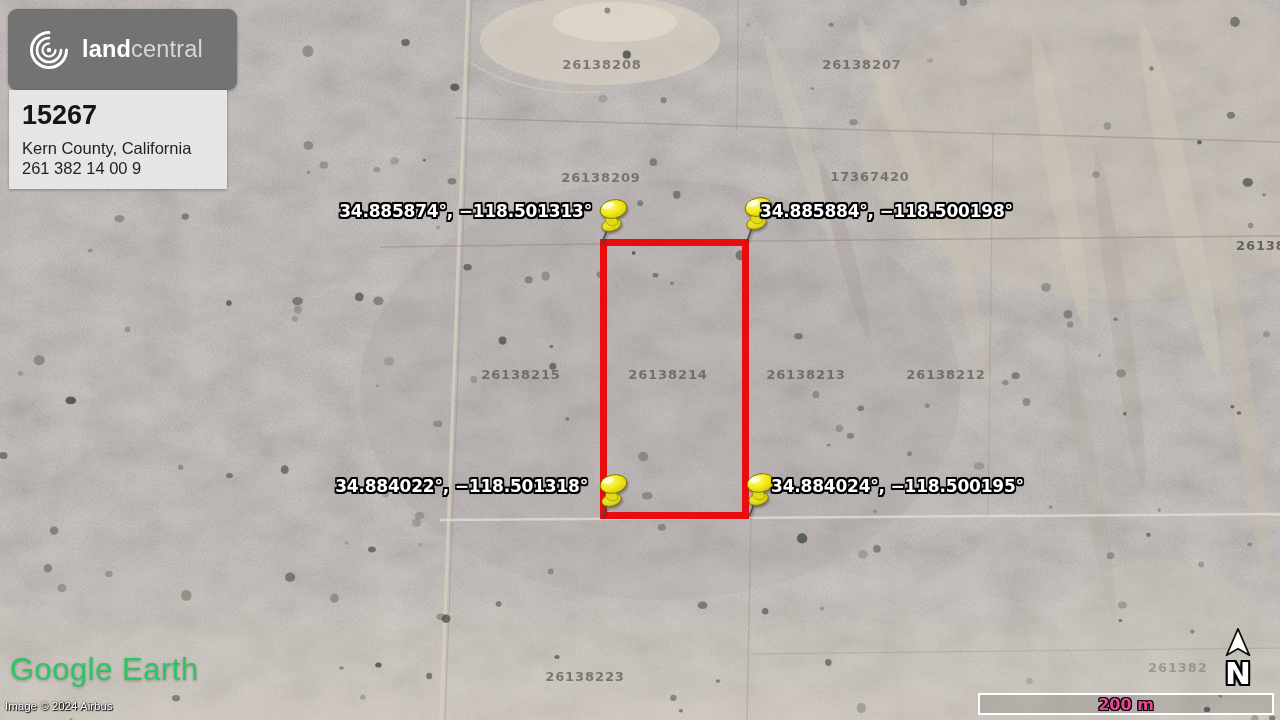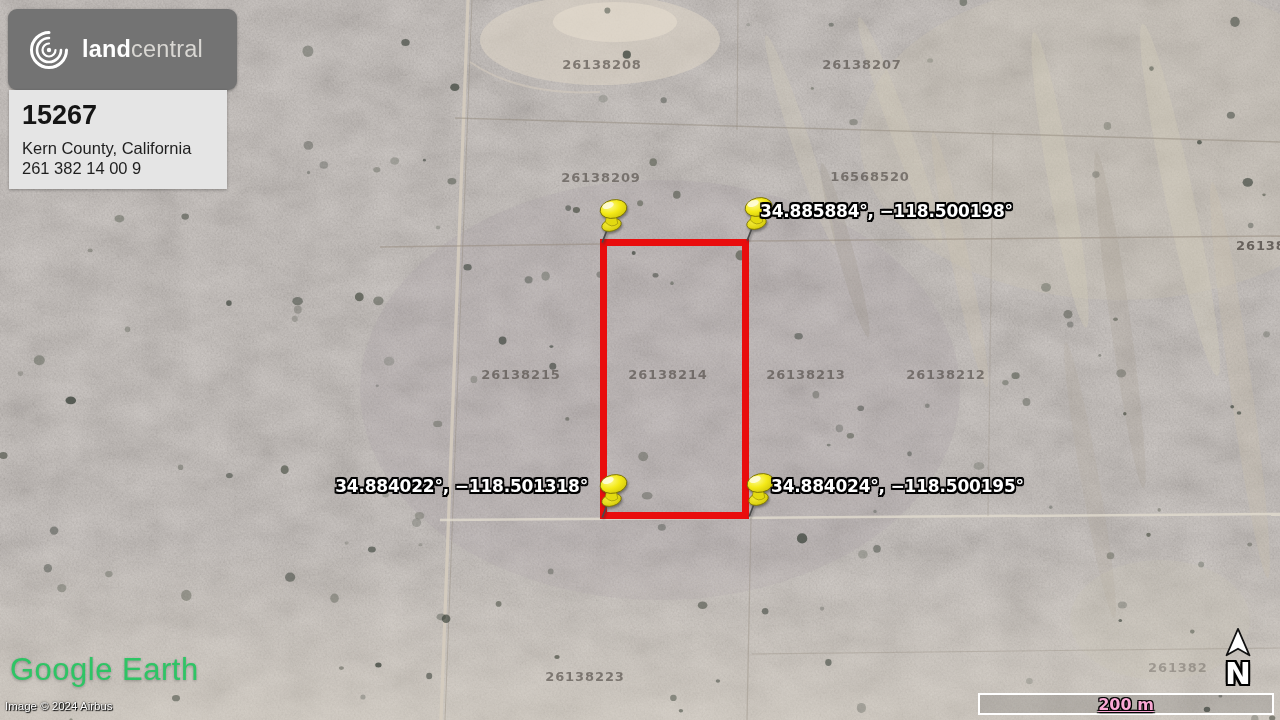--- a/index.html
+++ b/index.html
@@ -53,22 +53,22 @@
   
   #ge-logo{position:absolute;left:10px;top:652px;z-index:8;
     font:400 31px "Liberation Sans",sans-serif;color:#22c55e;opacity:.92;
     letter-spacing:.5px;text-shadow:0 1px 3px rgba(0,0,0,.3);}
   #attribution{position:absolute;left:5px;top:700px;z-index:8;
     font:400 11.5px "Liberation Sans",sans-serif;color:#fff;
     text-shadow:0 0 2px #000,1px 1px 1px #000;}
   #scalebar{position:absolute;left:978px;top:693px;width:296px;height:22px;z-index:8;
     border:2px solid #fff;box-sizing:border-box;background:rgba(70,70,70,.18);
     display:flex;align-items:center;justify-content:center;}
-  #scalebar span{font:700 16px "DejaVu Sans",sans-serif;color:#f9a8d4;
-    text-shadow:-1.2px -1.2px 0 #000,1.2px -1.2px 0 #000,-1.2px 1.2px 0 #000,1.2px 1.2px 0 #000;text-decoration:underline;}
+  #scalebar span{font:700 16px "DejaVu Sans",sans-serif;color:#ec4899;
+    text-shadow:-1.2px -1.2px 0 #000,1.2px -1.2px 0 #000,-1.2px 1.2px 0 #000,1.2px 1.2px 0 #000;}
   #north{position:absolute;left:1216px;top:628px;width:44px;z-index:8;text-align:center;}
   .north-n{font:700 31px "DejaVu Sans",sans-serif;color:#fff;line-height:.95;margin-top:-3px;
     text-shadow:-2px -2px 0 #000,2px -2px 0 #000,-2px 2px 0 #000,2px 2px 0 #000,
       -2px 0 0 #000,2px 0 0 #000,0 -2px 0 #000,0 2px 0 #000;}
 </style>
 </head>
 <body>
 
 <div id="screen">
 
@@ -292,21 +292,21 @@
         <ellipse cx="61.8" cy="588.1" rx="4.6" ry="4.2" fill="#5e6358" opacity="0.43"></ellipse>
         <ellipse cx="1230.9" cy="115.3" rx="4.0" ry="3.5" fill="#333b33" opacity="0.49"></ellipse>
         <ellipse cx="633.7" cy="252.9" rx="2.0" ry="2.0" fill="#3e453d" opacity="0.71"></ellipse>
         <ellipse cx="1264.0" cy="194.8" rx="1.7" ry="1.4" fill="#565b4e" opacity="0.64"></ellipse>
       </g>
   </svg>
 
   <div class="parcel-num" style="left:602px;top:64px">26138208</div>
   <div class="parcel-num" style="left:862px;top:64px">26138207</div>
   <div class="parcel-num" style="left:601px;top:177px">26138209</div>
-  <div class="parcel-num" style="left:870px;top:176px">16568520</div>
+  <div class="parcel-num" style="left:870px;top:176px">17367420</div>
   <div class="parcel-num" style="left:521px;top:374px">26138215</div>
   <div class="parcel-num" style="left:668px;top:374px">26138214</div>
   <div class="parcel-num" style="left:806px;top:374px">26138213</div>
   <div class="parcel-num" style="left:946px;top:374px">26138212</div>
   <div class="parcel-num" style="left:585px;top:676px">26138223</div>
   <div class="parcel-num edge sharp" style="left:1236px;top:245px">261382</div>
   <div class="parcel-num edge faint" style="left:1148px;top:667px">261382</div>
 
   <div id="parcel-boundary" style="border-color: rgb(233, 13, 13);"></div>
 
@@ -332,20 +332,21 @@
     <ellipse cx="13" cy="6.5" rx="6" ry="3.2" transform="rotate(-18 13 6.5)" fill="#fffde8" opacity=".8"></ellipse>
   </svg>
   <svg class="pin pin-br" viewBox="0 0 38 46">
     <path d="M13 28.5 L7.2 43.5" stroke="#494949" stroke-width="1.7"></path>
     <ellipse cx="16.5" cy="26" rx="10" ry="6" transform="rotate(-16 16.5 26)" fill="url(#pinBase)" stroke="#7a7206" stroke-width=".8"></ellipse>
     <path d="M12 14.5 L10.3 23 Q16.5 30 22.8 24.5 L20.5 14.5 Z" fill="#e3da10" stroke="#8a8208" stroke-width=".6"></path>
     <ellipse cx="18.5" cy="10" rx="13.5" ry="9.2" transform="rotate(-12 18.5 10)" fill="url(#pinHead)" stroke="#7a7206" stroke-width=".9"></ellipse>
     <ellipse cx="13" cy="6.5" rx="6" ry="3.2" transform="rotate(-18 13 6.5)" fill="#fffde8" opacity=".8"></ellipse>
   </svg>
 
+  <div class="coord coord-tl">34.885874°, −118.501313°</div>
   <div class="coord coord-tr">34.885884°, −118.500198°</div>
   <div class="coord coord-bl">34.884022°, −118.501318°</div>
   <div class="coord coord-br">34.884024°, −118.500195°</div>
 
   <div id="brand-card">
     <div class="card-head">
       <svg width="42" height="42" viewBox="0 0 42 42">
         <g fill="none" stroke="#fff" stroke-linecap="round">
           <path d="M21 3.5 A17.5 17.5 0 1 0 38.5 21" stroke-width="3"></path>
           <path d="M21 9 A12 12 0 1 0 33 21" stroke-width="2.6"></path>

